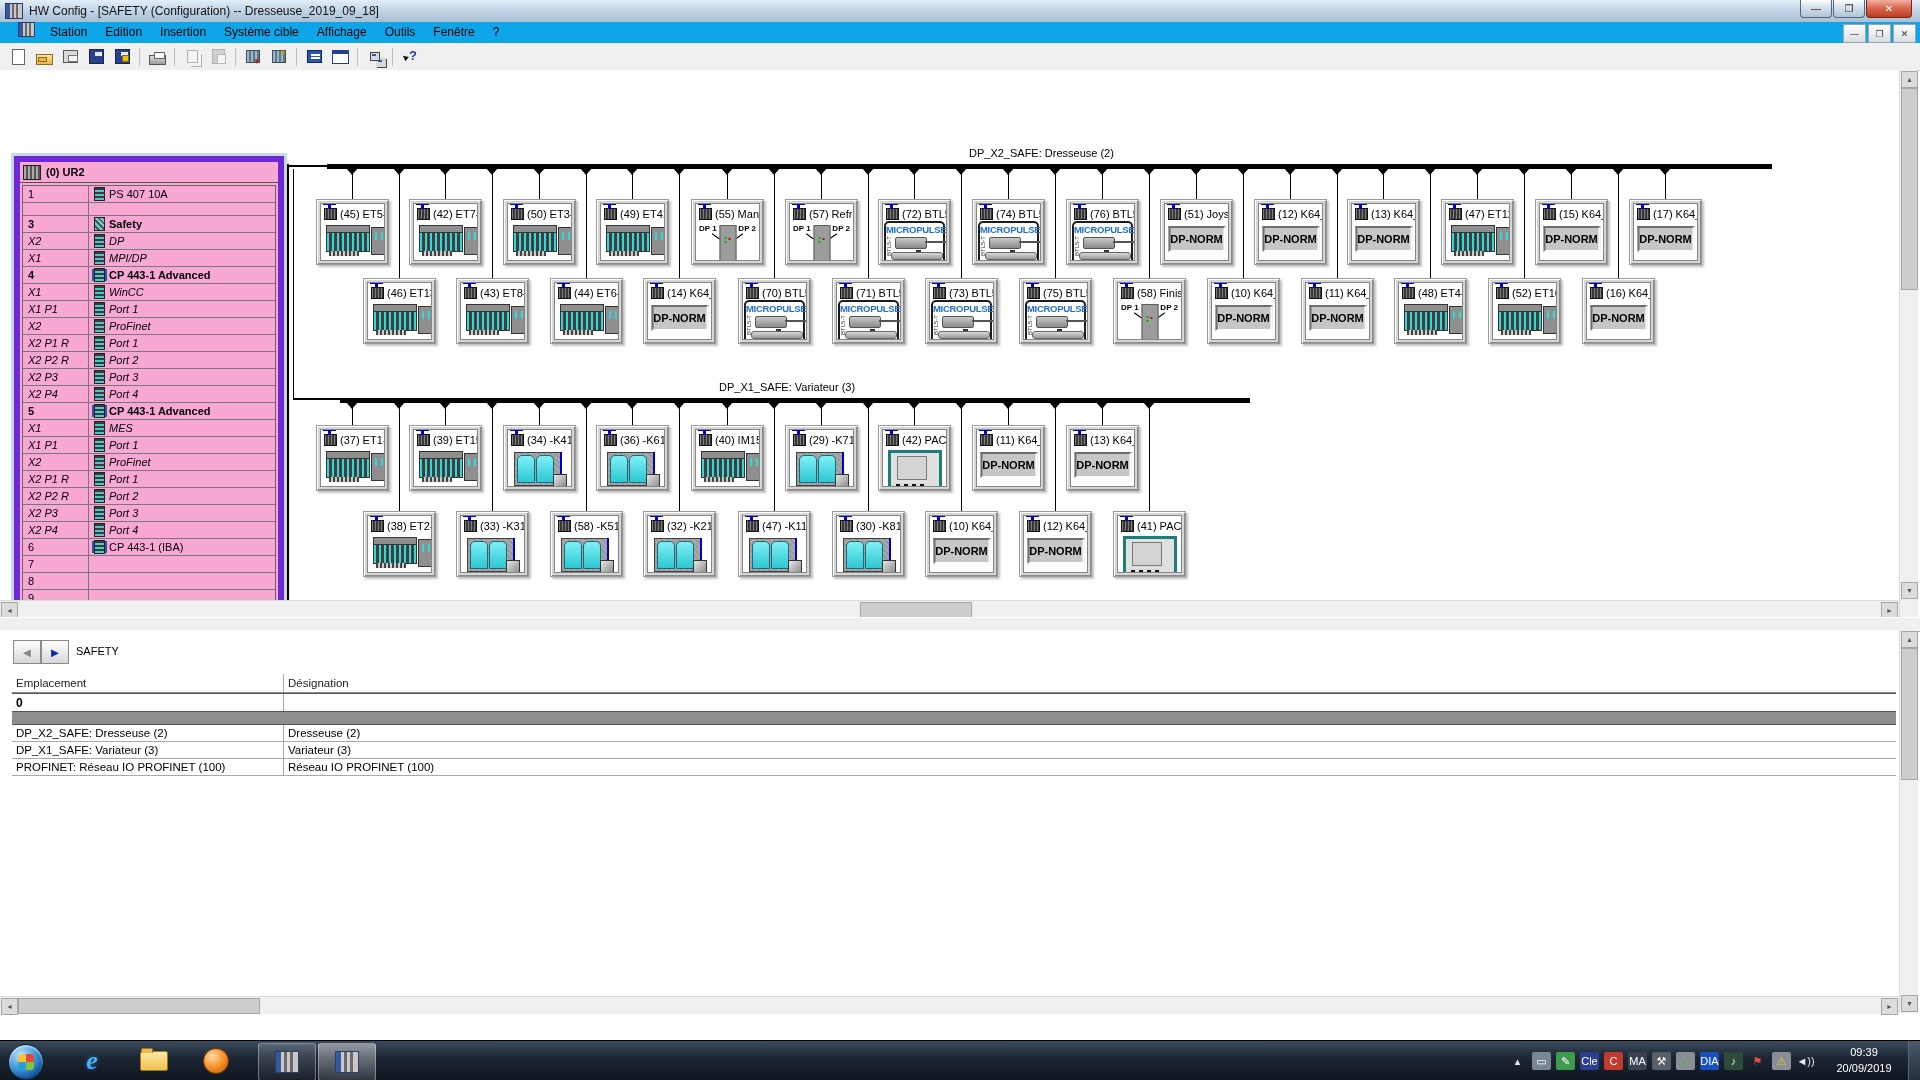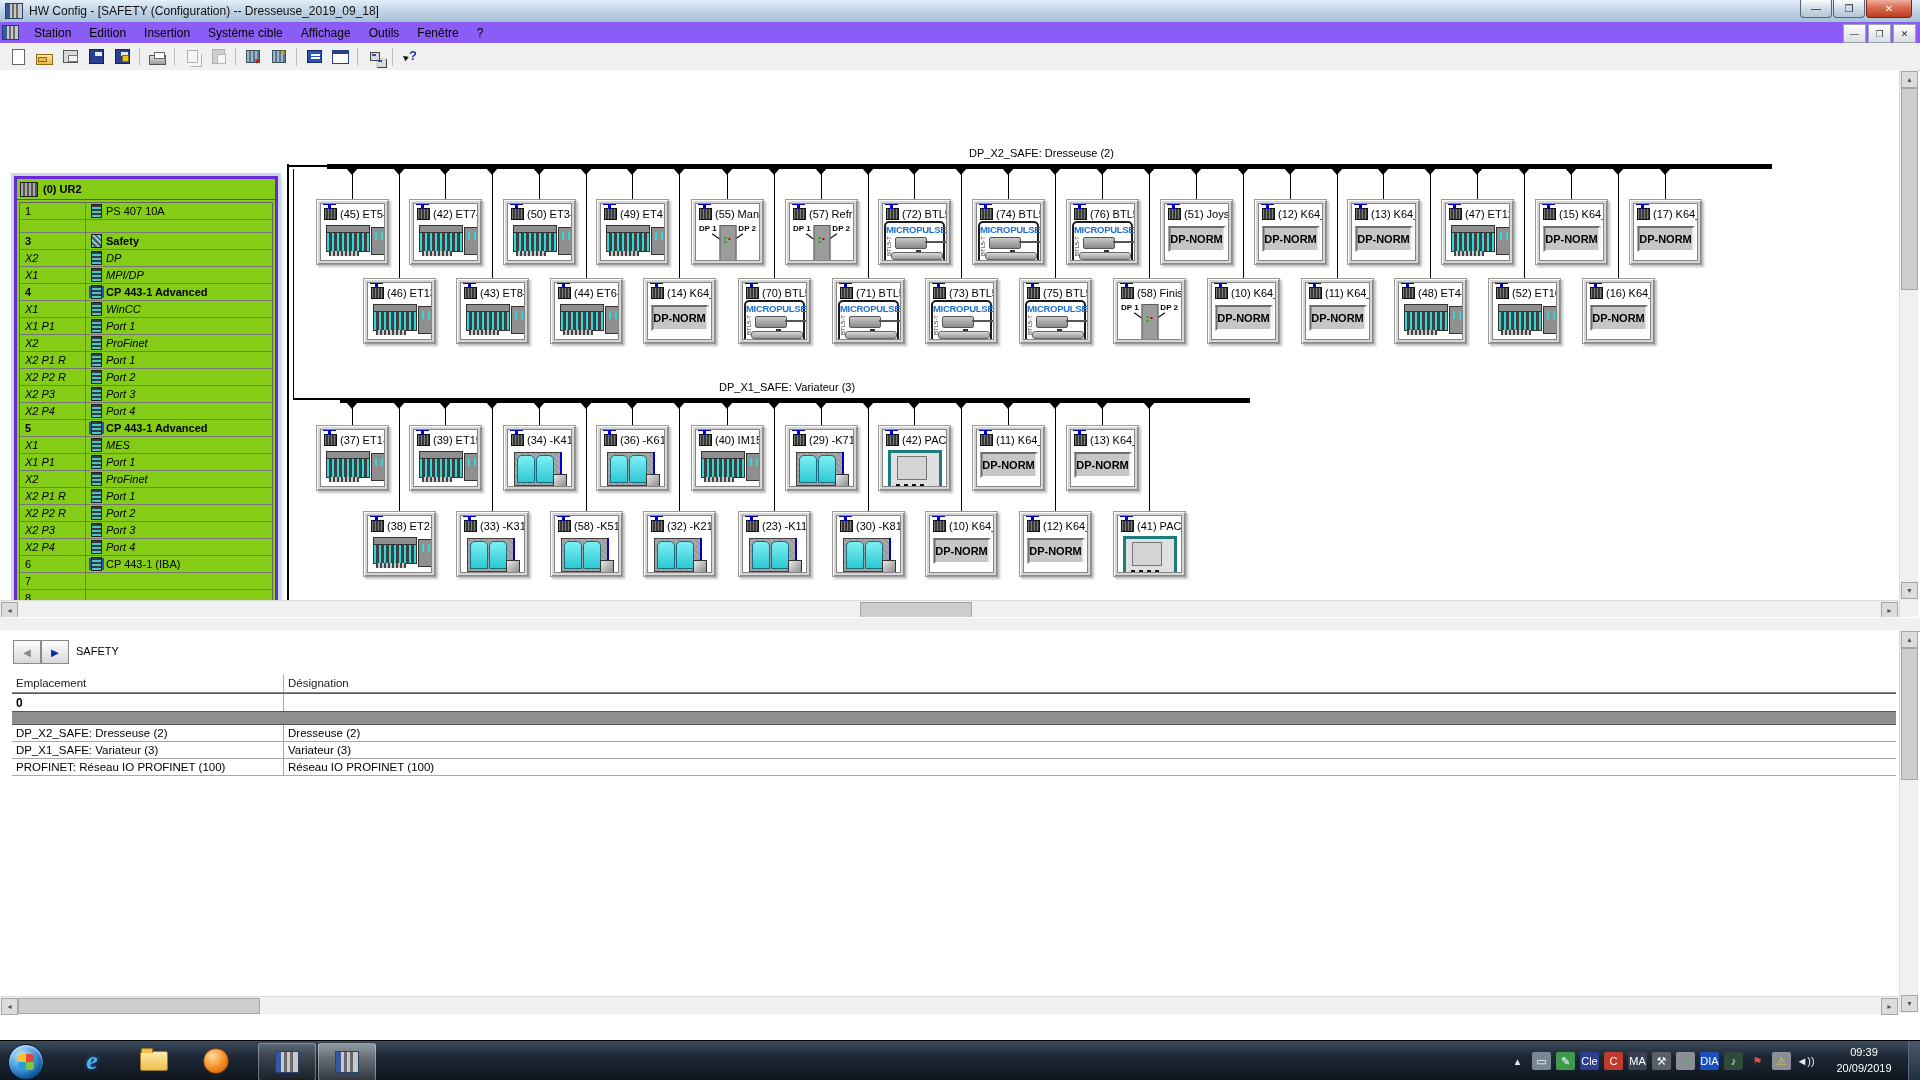--- a/index.html
+++ b/index.html
@@ -12,22 +12,22 @@
     display:flex;align-items:center;padding-left:5px;font-size:12px;color:#111;}
   .appico{width:16px;height:14px;margin-right:6px;background:
      linear-gradient(90deg,#35589e 0 4px,#c8c8c8 4px 6px,#6a6a6a 6px 8px,#c8c8c8 8px 10px,#6a6a6a 10px 12px,#c8c8c8 12px 16px);
      border:1px solid #27406e;}
   .winbtns{position:absolute;top:0;right:8px;display:flex;}
   .wbtn{width:30px;height:17px;margin-left:1px;border:1px solid #53677d;border-top:none;
     border-radius:0 0 4px 4px;background:linear-gradient(#fbfdfe,#d4dfe9 45%,#b3c5d6);
     display:flex;align-items:center;justify-content:center;font-size:10px;color:#2a2a2a;}
   .wbtn.close{width:44px;background:linear-gradient(#f0b0a2,#d96a50 45%,#bb3c20);color:#fff;border-color:#7d2410;}
 
-  .menubar{position:absolute;left:0;top:22px;right:0;height:21px;background:#8b5cf6;
-    border-bottom:1px solid #d9d9d9;display:flex;align-items:center;padding-left:0;font-size:12px;}
+  .menubar{position:absolute;left:0;top:22px;right:0;height:21px;background:#0ea5e9;
+    border-bottom:1px solid #d9d9d9;display:flex;align-items:flex-start;padding-left:16px;font-size:12px;}
   .childico{width:15px;height:13px;margin:0 6px 0 2px;background:
      linear-gradient(90deg,#35589e 0 4px,#c8c8c8 4px 6px,#6a6a6a 6px 8px,#c8c8c8 8px 10px,#6a6a6a 10px 12px,#c8c8c8 12px 15px);
      border:1px solid #27406e;}
   .mitem{padding:3px 9px;}
   .childbtns{position:absolute;right:4px;top:2px;display:flex;}
   .cbtn{width:21px;height:17px;margin-left:2px;border:1px solid #9aa4ad;background:linear-gradient(#fdfdfd,#d9dee2);
     display:flex;align-items:center;justify-content:center;font-size:9px;color:#333;}
 
   .toolbar{position:absolute;left:0;top:43px;right:0;height:27px;background:#f0f0f0;
     border-bottom:1px solid #cfcfcf;display:flex;align-items:center;padding-left:5px;}
@@ -63,22 +63,22 @@
   
   .canvas{position:absolute;left:0;top:70px;width:1899px;height:530px;background:#fff;overflow:hidden;}
   .sb{position:absolute;background:#f0f0f0;}
   .sb .arr{position:absolute;width:15px;height:15px;background:#dcdcdc;border:1px solid #a6a6a6;
     display:flex;align-items:center;justify-content:center;font-size:7px;color:#555;}
   .sb .thumb{position:absolute;background:#cdcdcd;border:1px solid #a6a6a6;}
   .splitter{position:absolute;left:0;top:617px;right:0;height:13px;background:#f0f0f0;
     border-top:1px solid #fff;border-bottom:1px solid #b5b5b5;}
 
   
-  .rackwin{position:absolute;left:14px;top:86px;width:258px;height:500px;background:#84cc16;
-    border:3px solid #6d28d9;box-shadow:0 0 0 3px #c9d8e7,3px 4px 4px rgba(0,0,0,.3);margin-top:20px;}
+  .rackwin{position:absolute;left:14px;top:86px;width:258px;height:500px;background:#f9a8d4;
+    border:6px solid #6d28d9;box-shadow:0 0 0 3px #c9d8e7,3px 4px 4px rgba(0,0,0,.3);}
   .rackhdr{height:20px;border-bottom:1px solid #555;display:flex;align-items:center;font-weight:bold;padding-left:3px;}
   .rackico{width:16px;height:13px;margin-right:5px;border:1px solid #222;
     background:repeating-linear-gradient(90deg,#aaa 0 2px,#555 2px 4px);}
   .racktable{position:absolute;left:2px;right:2px;top:23px;bottom:2px;border:1px solid #666;overflow:hidden;}
   .rrow{display:flex;height:16px;border-bottom:1px solid #777;align-items:stretch;}
   .rrow.spacer{height:12px;}
   .rslot{width:60px;padding-left:5px;border-right:1px solid #777;display:flex;align-items:center;}
   .rico{width:20px;display:flex;align-items:center;justify-content:center;}
   .rname{flex:1;display:flex;align-items:center;overflow:hidden;white-space:nowrap;}
   .rrow.bold .rslot,.rrow.bold .rname{font-weight:bold;}
@@ -961,21 +961,21 @@
               <div class="dr-conn"></div>
             </div>
           </div>
         </div>
         <div class="tri" style="left: 768px; top: 332px;"></div>
         <div class="stub" style="left: 774px; top: 332px; height: 109px;"></div>
         <div class="dev" style="left: 738px; top: 441px;">
           <div class="dev-inner">
             <div class="dlabel">
               <span class="slaveico"></span>
-              <span>(23) -K11</span>
+              <span>(47) -K11</span>
             </div>
             <div class="dbody dev-drive">
               <div class="dr-base"></div>
               <div class="dr-m1"></div>
               <div class="dr-m2"></div>
               <div class="dr-wire"></div>
               <div class="dr-conn"></div>
             </div>
           </div>
         </div>

